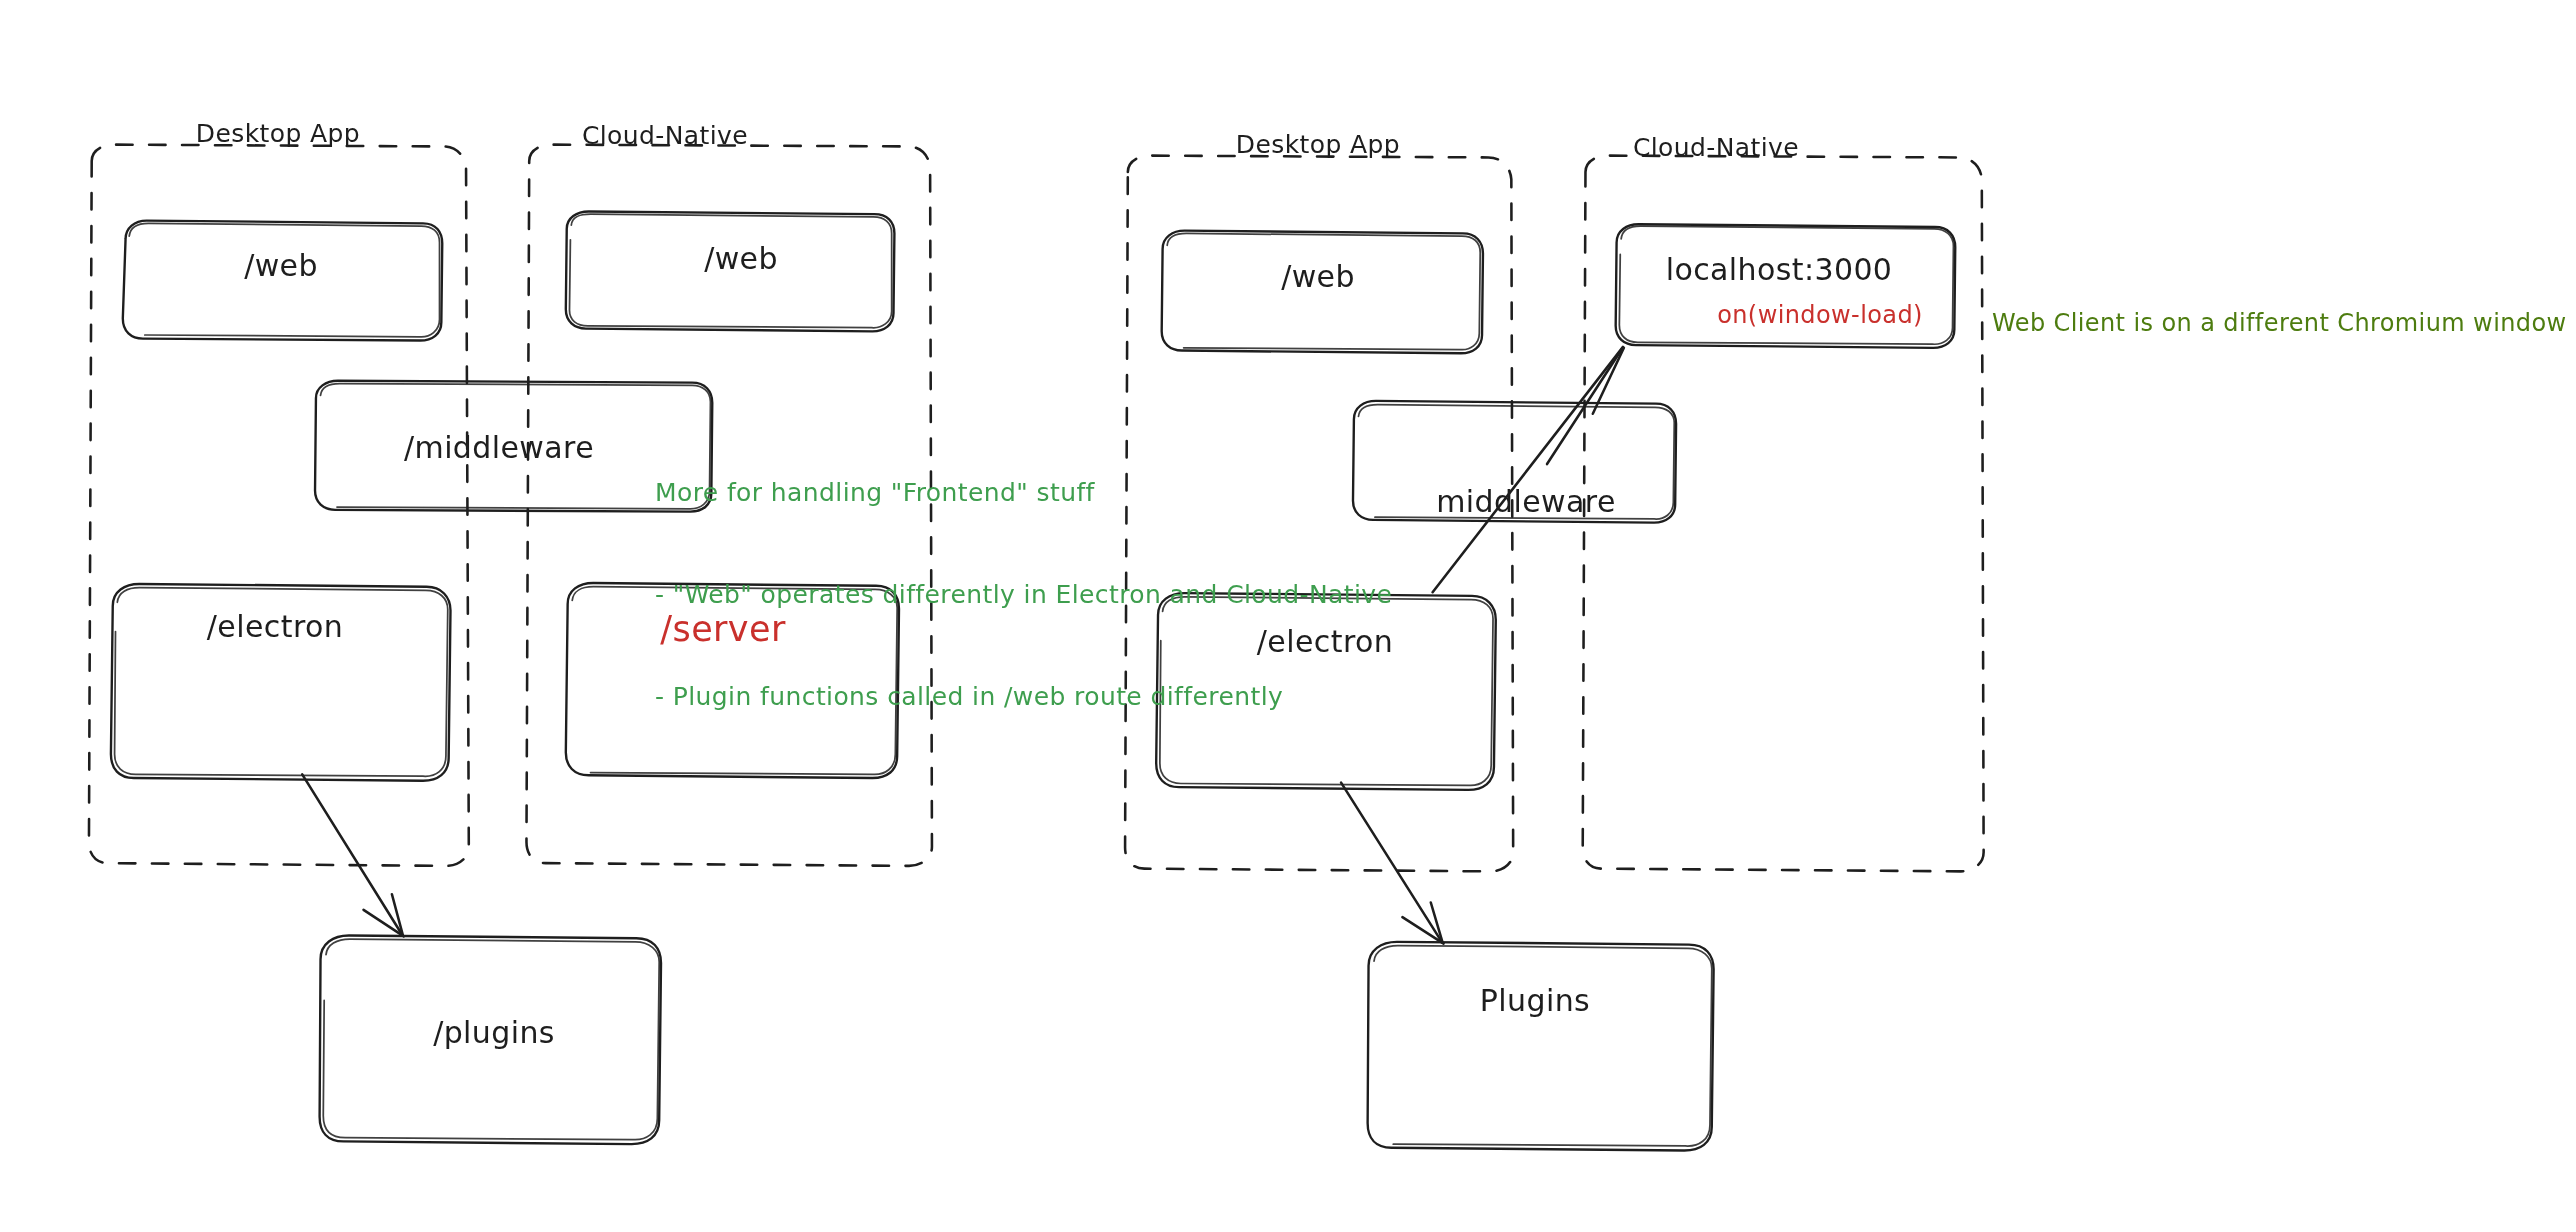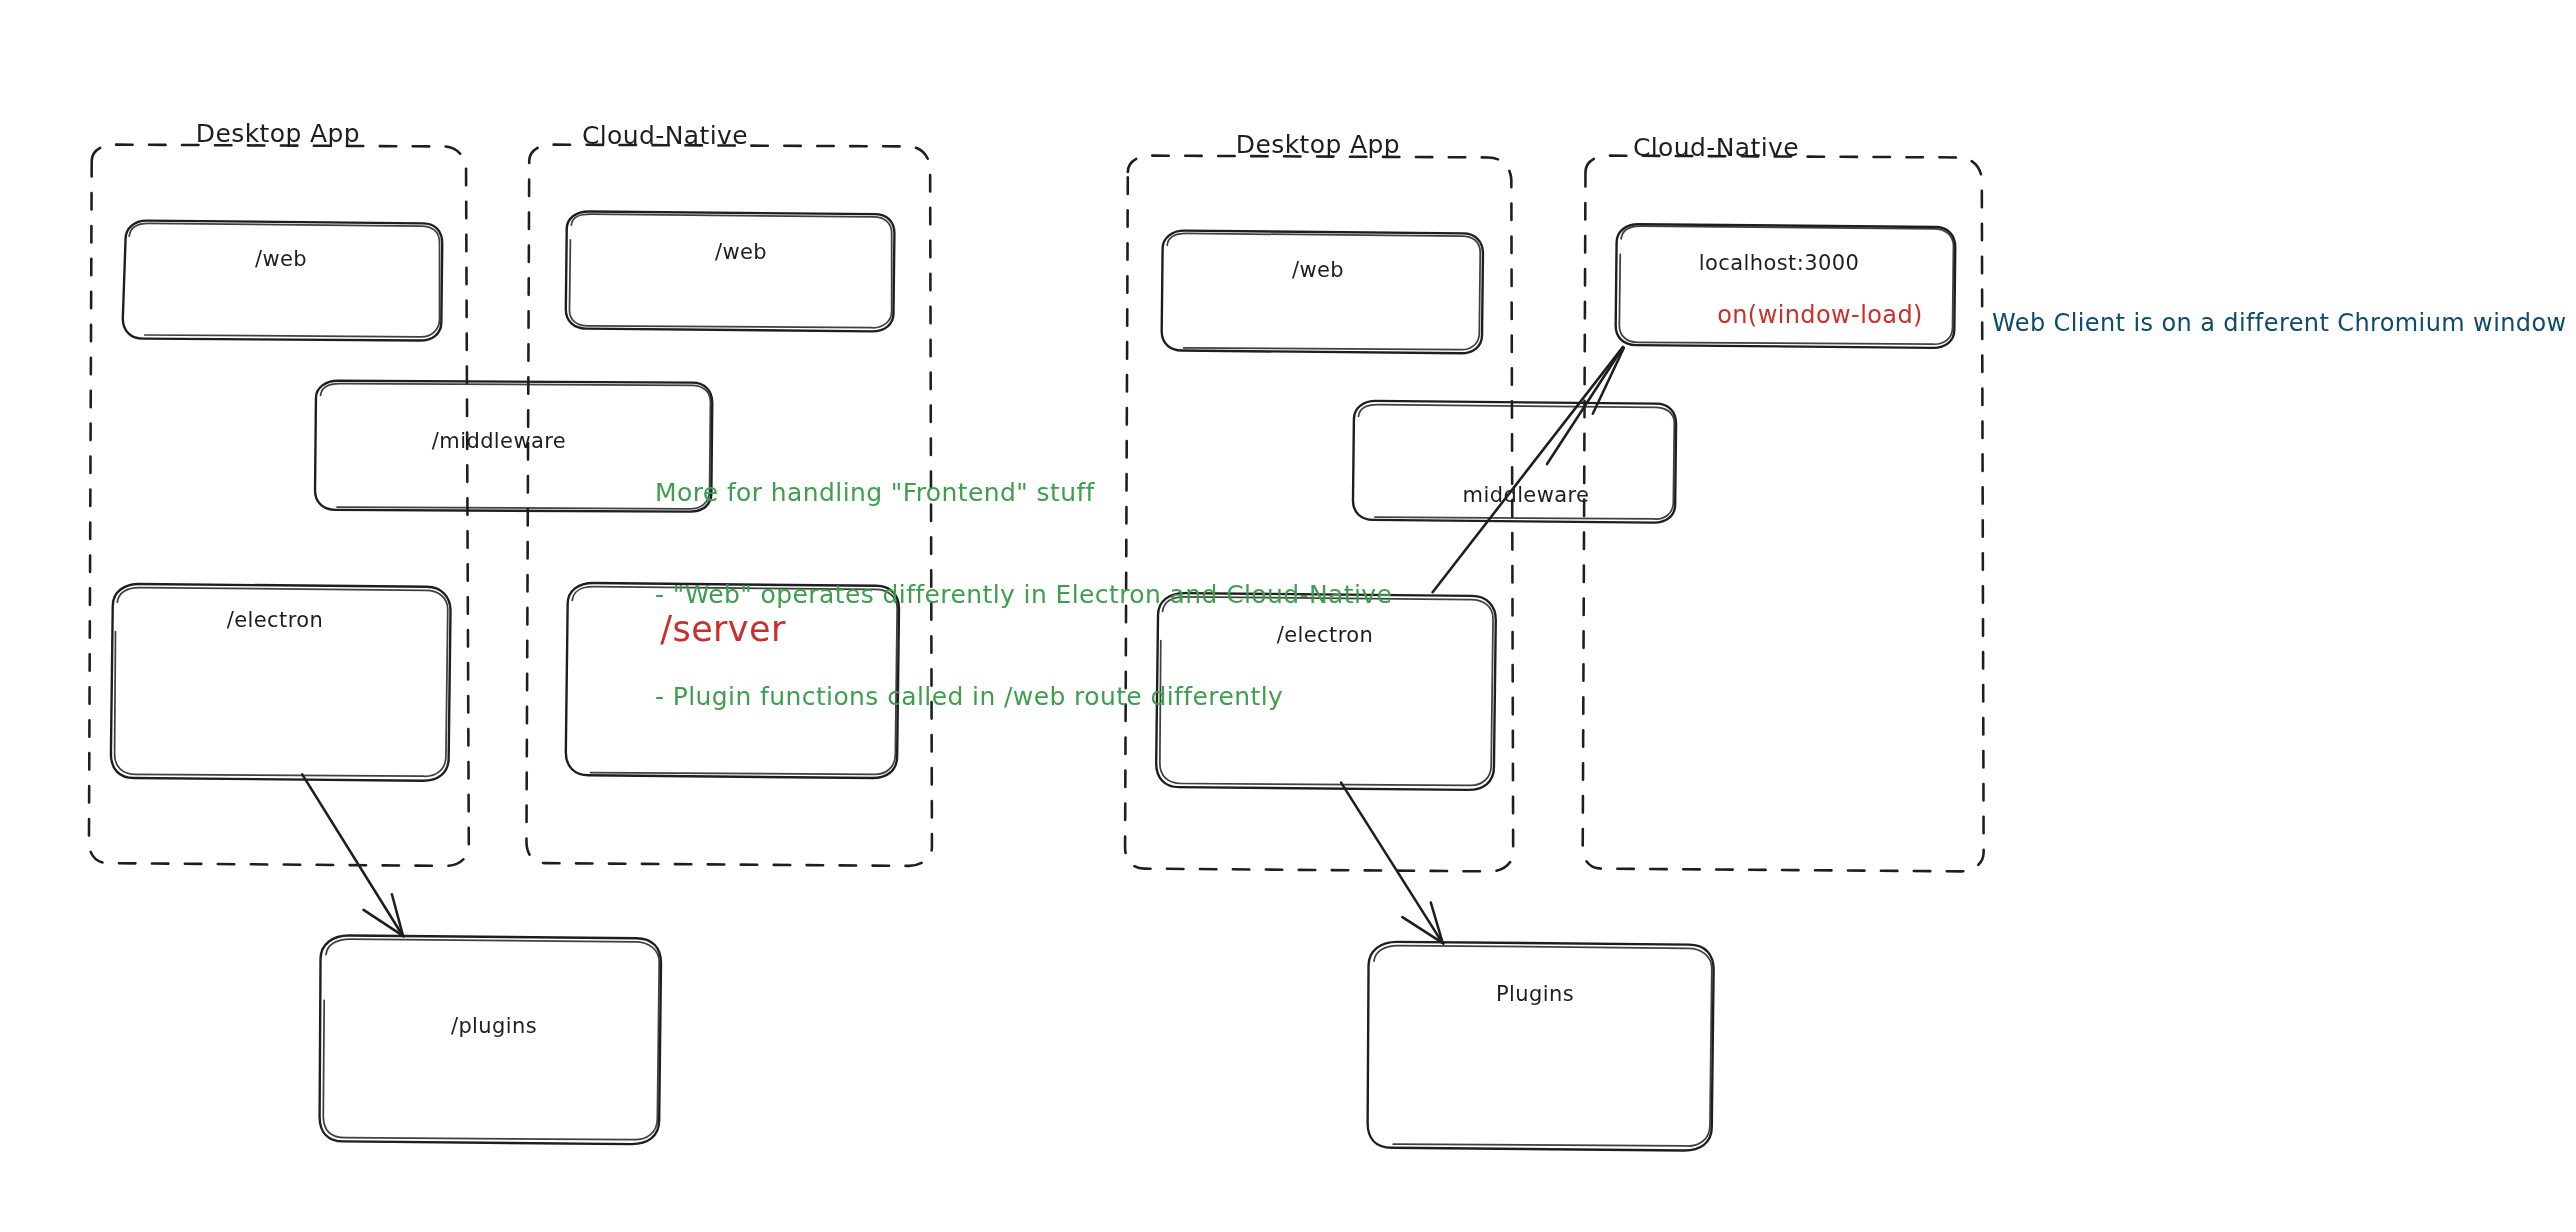--- a/index.html
+++ b/index.html
@@ -38,21 +38,21 @@
     line-height: 1.32;
     letter-spacing: 0.4px;
   }
   .group-label {
     font-size: 25px;
     color: #1e1e1e;
     text-align: center;
     transform: translateX(-50%);
   }
   .node-label {
-    font-size: 21px;
+    font-size: 30px;
     color: #1e1e1e;
     text-align: left;
     transform: translateX(-50%);
   }
   .node-sub-red {
     font-size: 24px;
     color: #c9302c;
     text-align: center;
     transform: translateX(-50%);
   }
@@ -62,21 +62,21 @@
     text-align: right;
     transform: translateX(-50%);
   }
   .note-green {
     font-size: 25px;
     color: #3e9e4e;
     line-height: 1.36;
   }
   .note-red {
     font-size: 24px;
-    color: #0c4a6e;
+    color: #4d7c0f;
     line-height: 1.40;
   }
   .hit {
     position: absolute;
   }
 </style>
 </head>
 <body>
 
 <div id="canvas">

